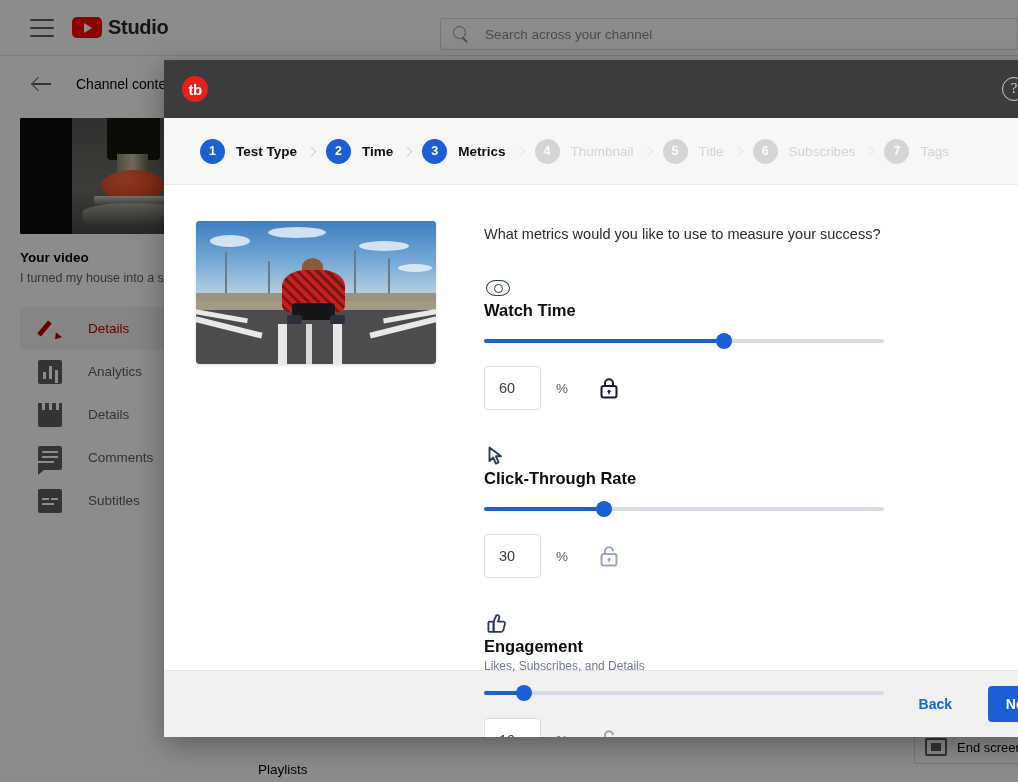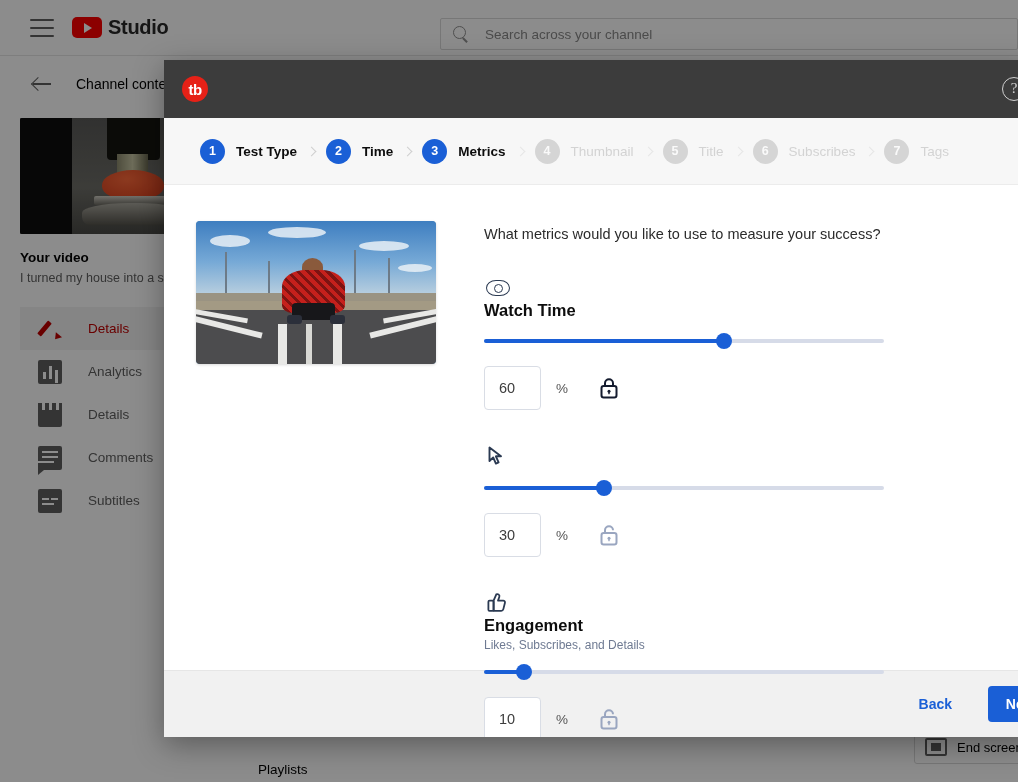--- a/index.html
+++ b/index.html
@@ -470,20 +470,23 @@
         </div>
       </div>
 
       <div class="metric-block">
         <div class="metric-head">
           <span class="metric-ico">
             <svg class="ico-cursor-svg" width="22" height="22" viewBox="0 0 22 22" aria-hidden="true">
               <path d="M3.5 2.5 L3.5 16 L7.2 12.4 L9.9 18.6 L12.6 17.4 L9.9 11.3 L15 11.3 Z" fill="none" stroke="#2b3a52" stroke-width="1.9" stroke-linejoin="round"></path>
             </svg>
           </span>
+          <span>
+            <span class="metric-title">Click-Through Rate</span>
+          </span>
         </div>
         <div class="slider-row">
           <div class="slider-track">
             <div class="slider-fill" style="width:30%"></div>
             <div class="slider-thumb" style="left:30%"></div>
           </div>
         </div>
         <div class="value-row">
           <input class="value-input" value="30" style="">
           <span class="pct">%</span>

